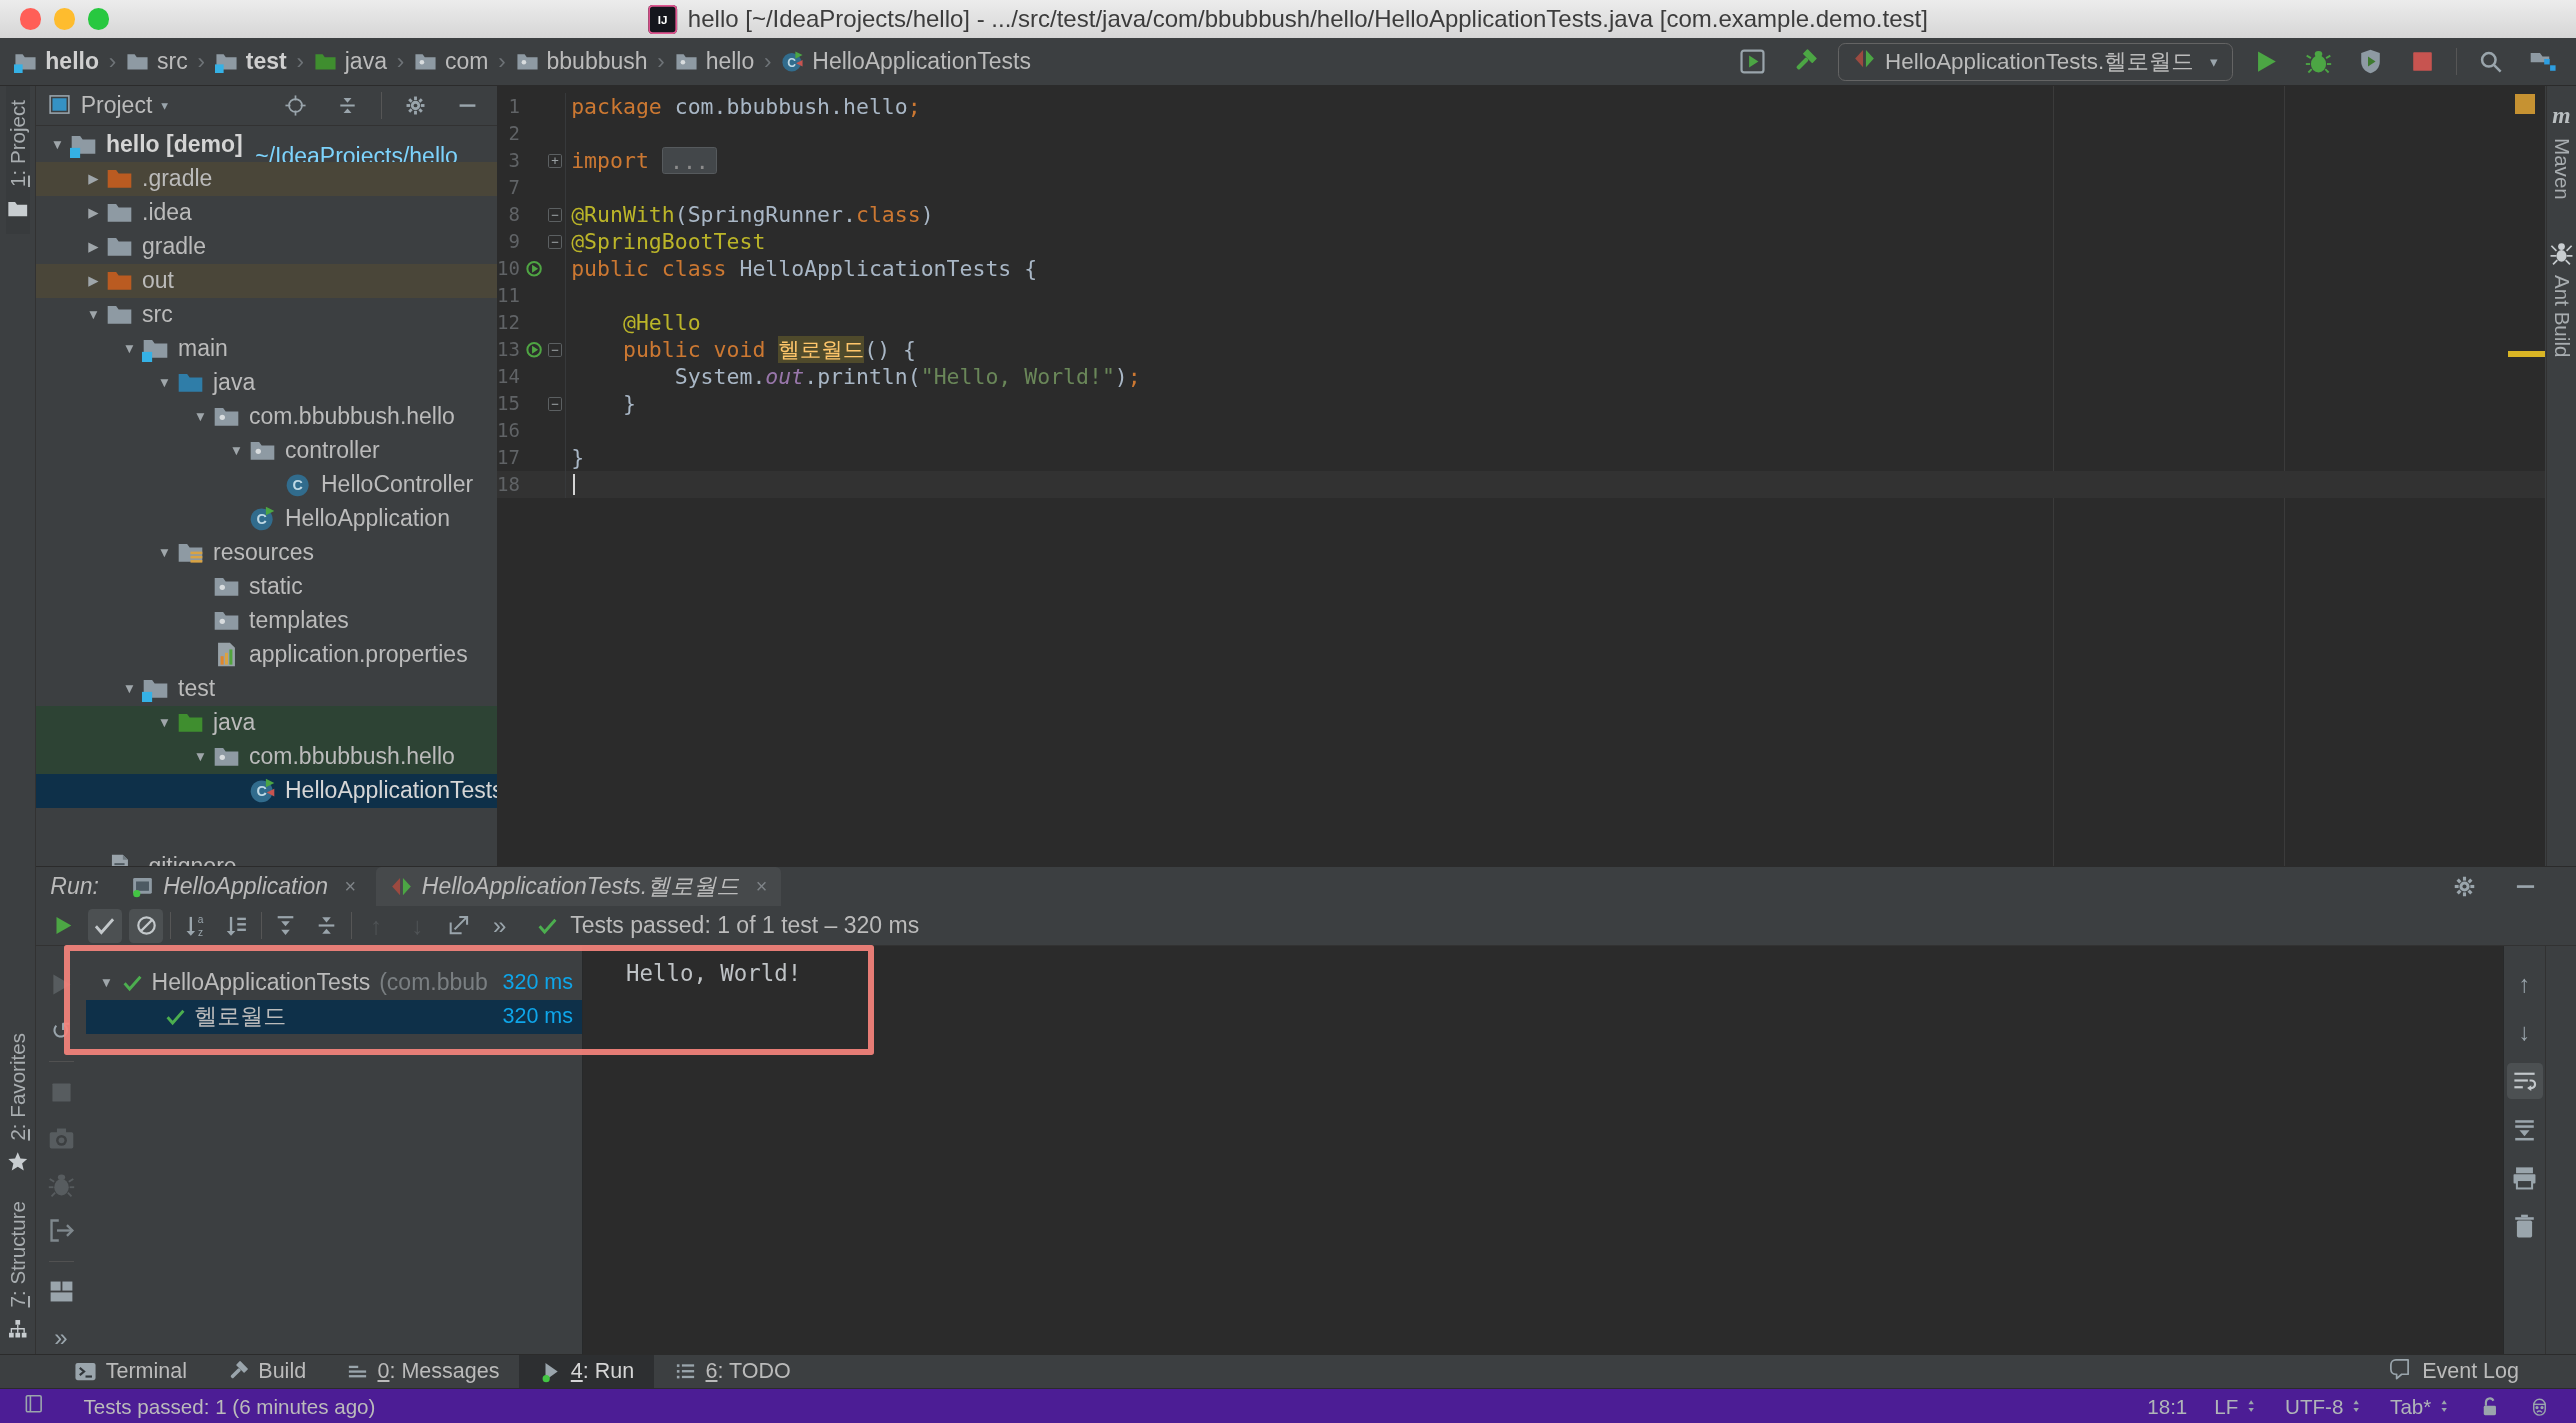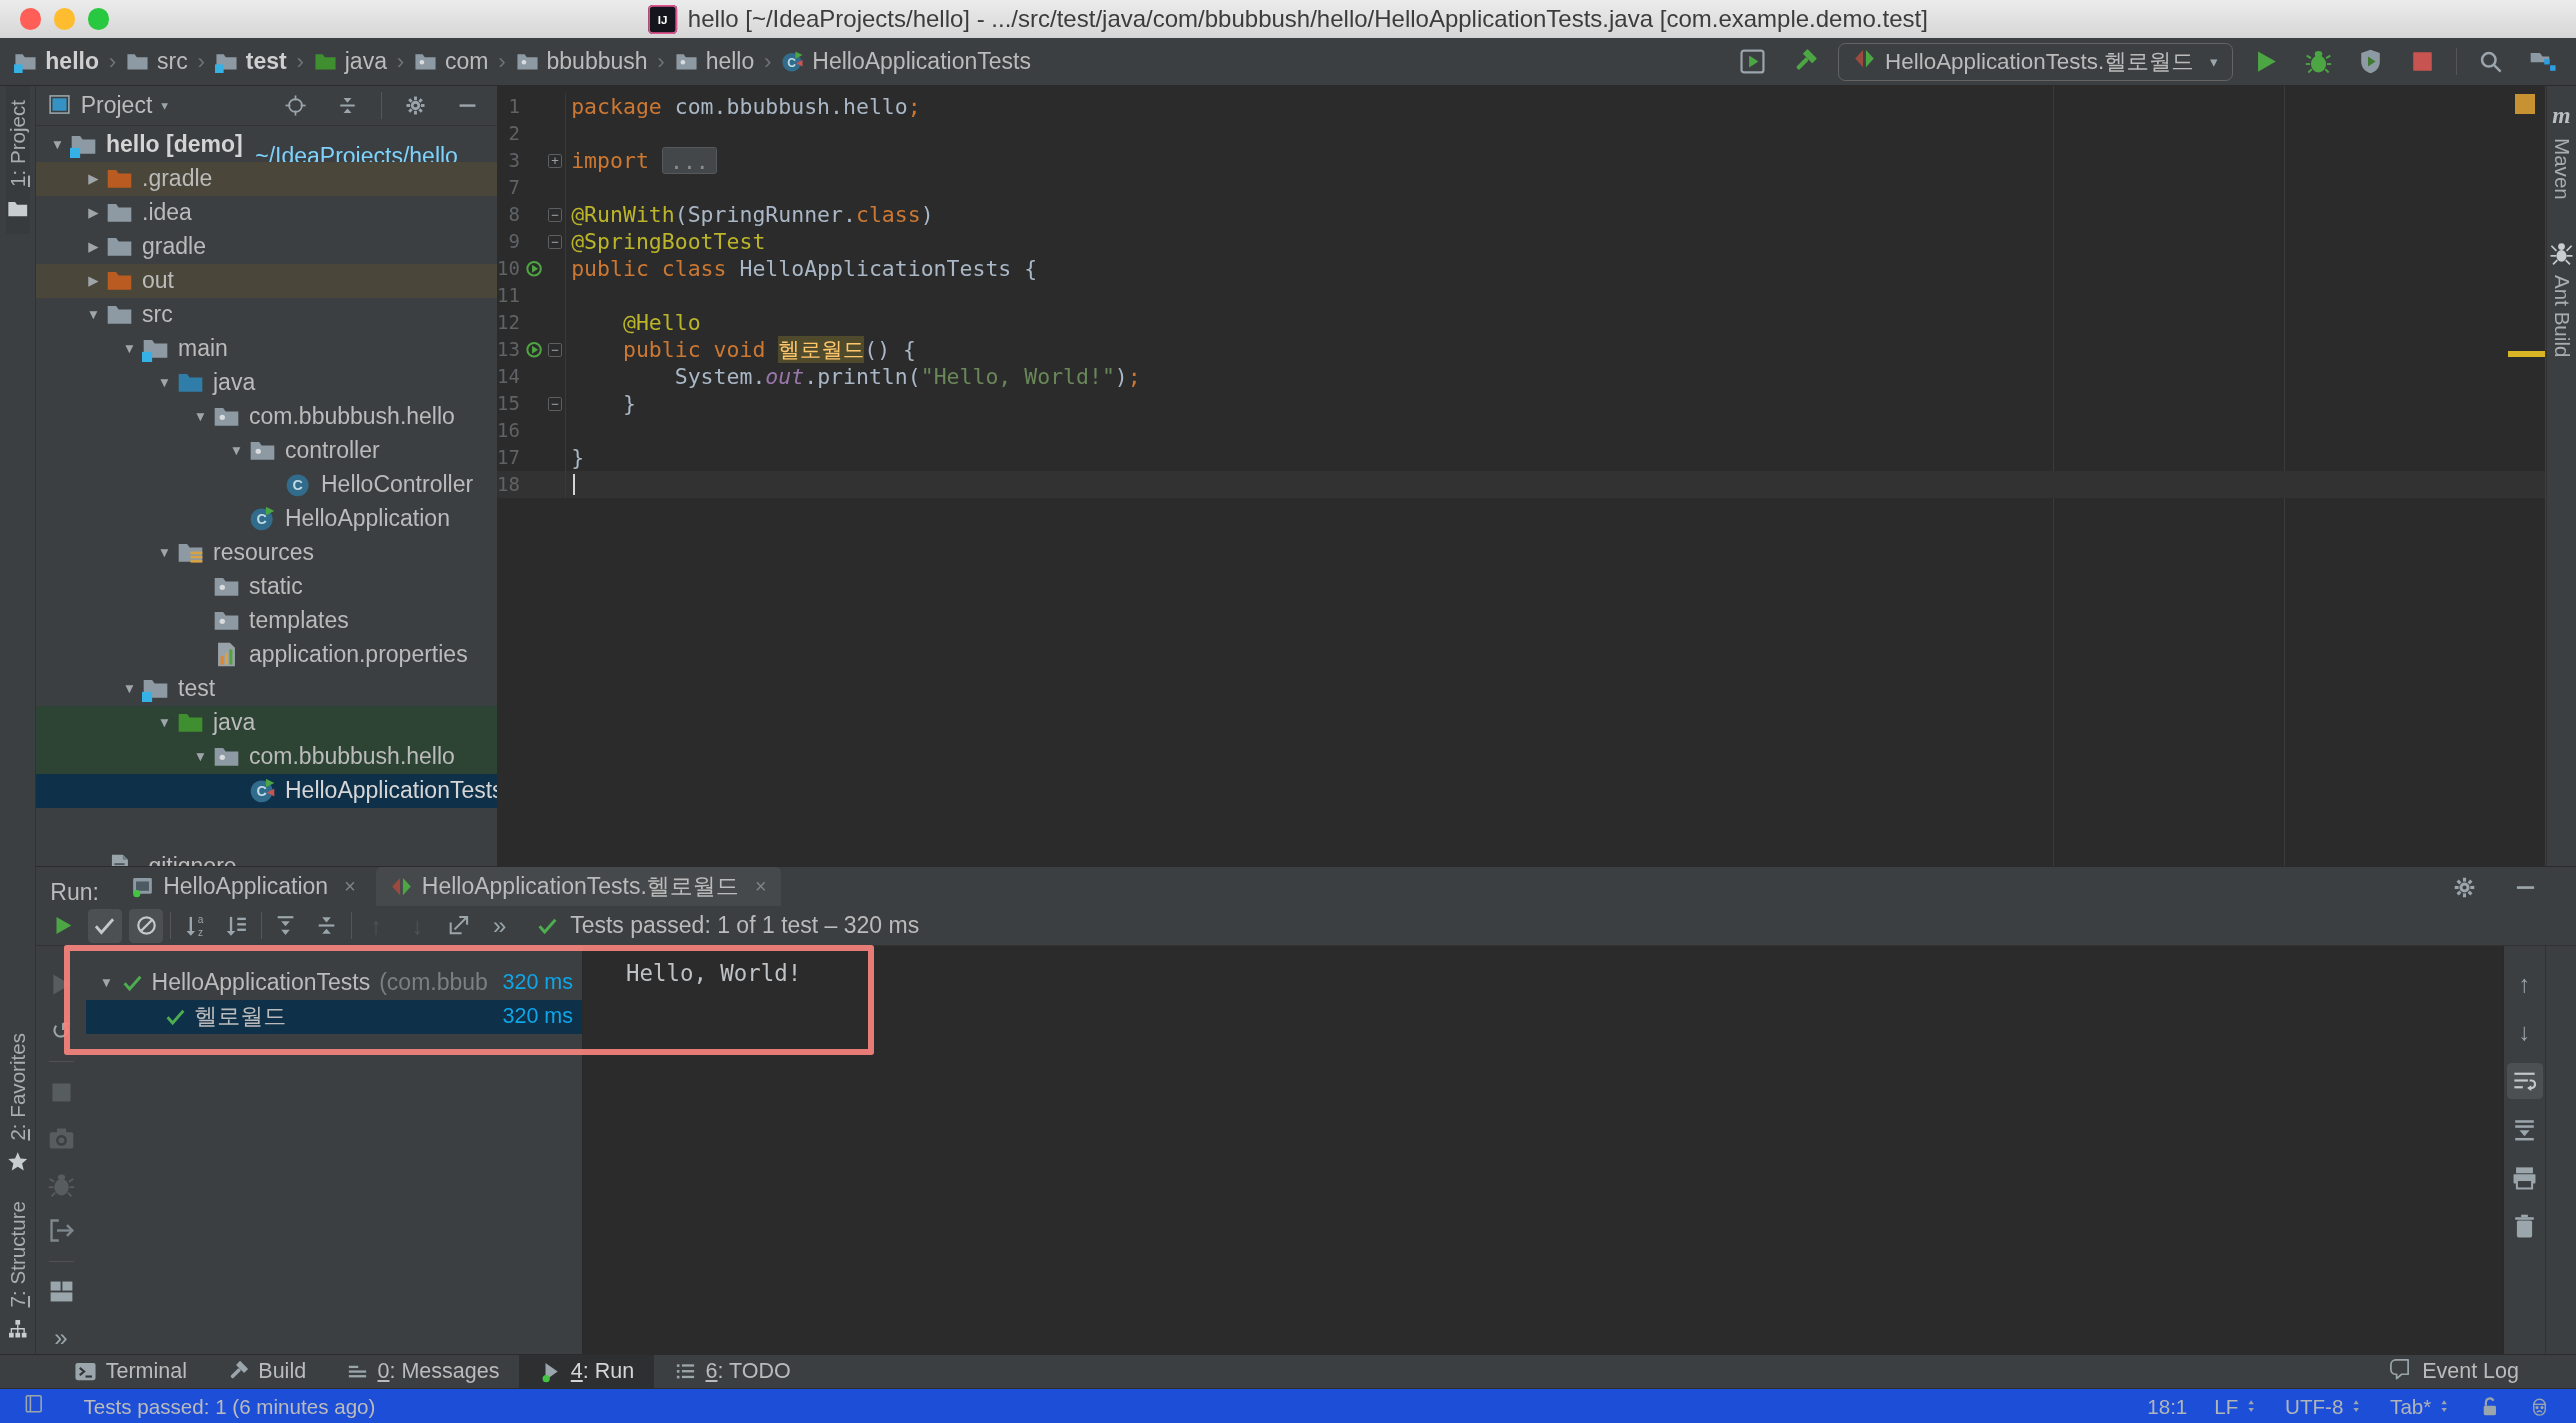--- a/index.html
+++ b/index.html
@@ -93,21 +93,21 @@
   .tk-m{color:#ffc66b;background:#4f4a2b;}
   .tk-fold{color:#8c8c8c;background:#43474a;border:0.9px solid #565a5d;border-radius:2.7px;padding:0 7.2px;}
   .caretbar{width:1.8px;height:21.5px;background:#d4d4d4;margin-top:2.7px;margin-left:1.8px;}
   .vguide{position:absolute;top:0;bottom:0;width:0.9px;background:#3b3b3b;}
   .mark-sq{position:absolute;width:19.7px;height:19.7px;background:#c69232;}
   .mark-dash{position:absolute;width:38px;height:6.3px;background:#d9b525;}
 
   
   .runpanel{position:absolute;left:36px;top:866px;right:0;height:488px;background:#3c3f41;
     border-top:0.9px solid #2b2b2b;display:flex;flex-direction:column;box-sizing:border-box;}
-  .run-tabs{height:39px;flex:none;display:flex;align-items:flex-end;padding-left:14.3px;}
+  .run-tabs{height:39px;flex:none;display:flex;align-items:center;padding-left:14.3px;font-style:italic;}
   .run-label{font-size:23px;color:#bbbbbb;margin-right:18px;}
   .rtab{display:flex;align-items:center;gap:9px;height:39px;padding:0 14.3px;font-size:23px;color:#bbbbbb;
     border-radius:5.4px 5.4px 0 0;}
   .rtab.active{background:#46494b;}
   .rtab .x{color:#7f8488;font-size:19.7px;margin-left:7.2px;}
   .run-panel-tools{margin-left:auto;display:flex;align-items:center;gap:23px;padding-right:32px;}
   .run-toolbar{height:39px;flex:none;display:flex;align-items:center;gap:7.2px;padding-left:10.7px;
     border-bottom:0.9px solid #323232;}
   .run-toolbar .tbtn{width:34px;height:34px;}
   .run-status{display:flex;align-items:center;gap:10.7px;margin-left:12.5px;font-size:23px;color:#bbbbbb;white-space:nowrap;}
@@ -133,21 +133,21 @@
   .annot{position:absolute;left:64px;top:945px;width:798px;height:98px;border:6.3px solid rgba(246,131,124,.92);
     border-radius:2.7px;z-index:50;pointer-events:none;}
 
   
   .bottombar{position:absolute;left:0;right:0;top:1354px;height:34px;background:#3c3f41;
     border-top:0.9px solid #2b2b2b;display:flex;align-items:center;font-size:21.5px;box-sizing:border-box;}
   #bb-items{display:flex;align-items:center;height:100%;margin-left:54px;}
   .bb-item{display:flex;align-items:center;gap:9px;height:100%;padding:0 19.7px;color:#bbbbbb;}
   .bb-item.active{background:#2d2f31;color:#d6d6d6;}
   .bb-right{margin-left:auto;display:flex;align-items:center;gap:10.7px;margin-right:57px;color:#bbbbbb;}
-  .statusbar{position:absolute;left:0;right:0;top:1388px;height:36px;background:#1d4ed8;
+  .statusbar{position:absolute;left:0;right:0;top:1388px;height:36px;background:#4c1d95;
     border-top:0.9px solid #2b2b2b;display:flex;align-items:center;font-size:20.6px;box-sizing:border-box;}
   .sb-msg{margin-left:39px;color:#bbbbbb;}
   #sb-right{margin-left:auto;display:flex;align-items:center;gap:27px;margin-right:25px;color:#b0b5b8;}
   .sb-w{display:flex;align-items:center;gap:5.4px;}
 </style>
 </head>
 <body>
 
 <div id="root">
 

